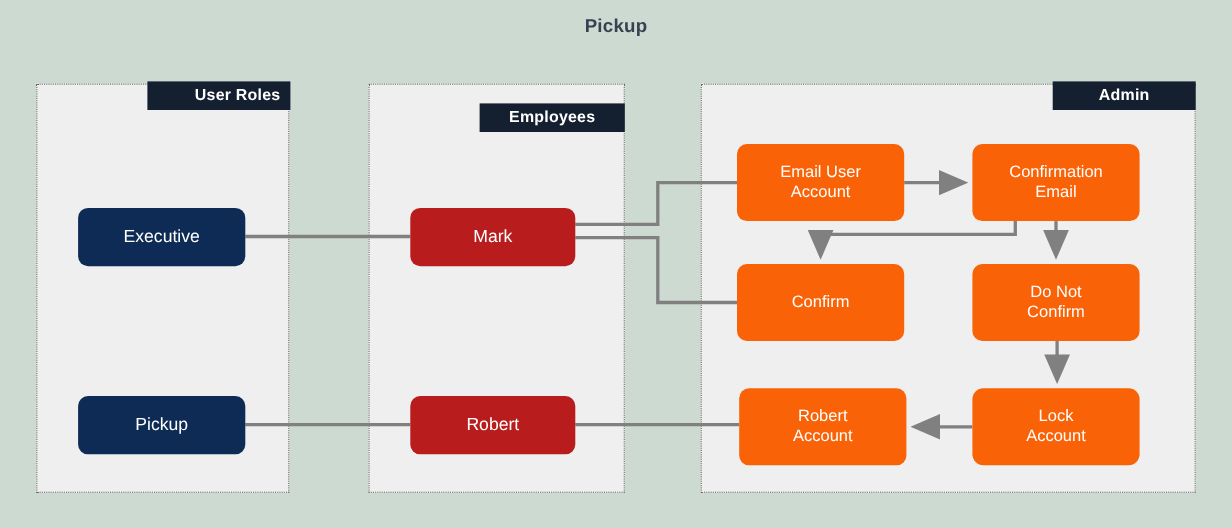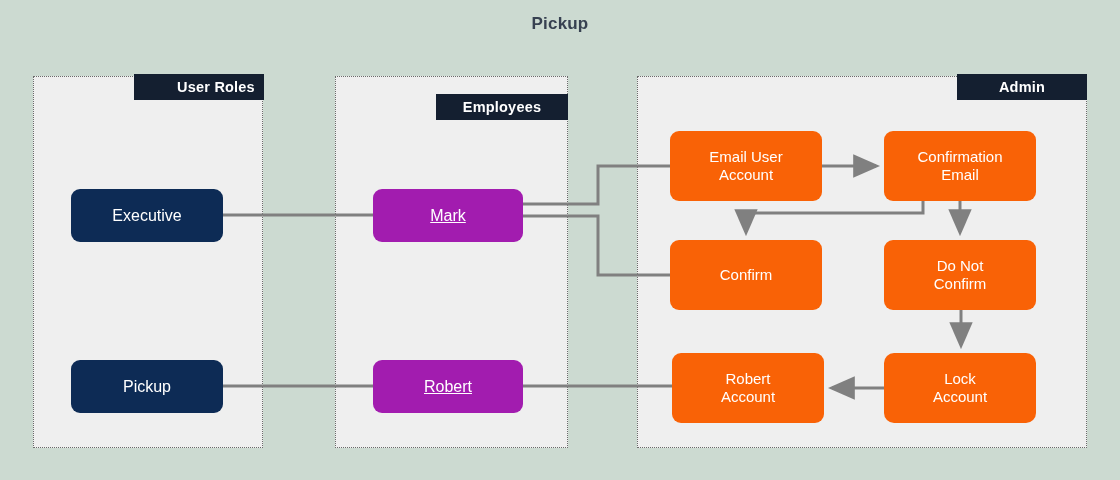--- a/index.html
+++ b/index.html
@@ -58,23 +58,22 @@
     box-sizing: border-box;
     line-height: 1.22;
     white-space: pre-line;
     z-index: 3;
   }
   .node.role {
     background: #0d2b55;
     font-size: 16px;
   }
   .node.employee {
-    background: #a21caf;
+    background: #b91c1c;
     font-size: 16px;
-    text-decoration: underline;
   }
   .node.task {
     background: #f96206;
     font-size: 15px;
   }
   #edges {
     position: absolute;
     left: 0;
     top: 0;
     width: 1120px;

